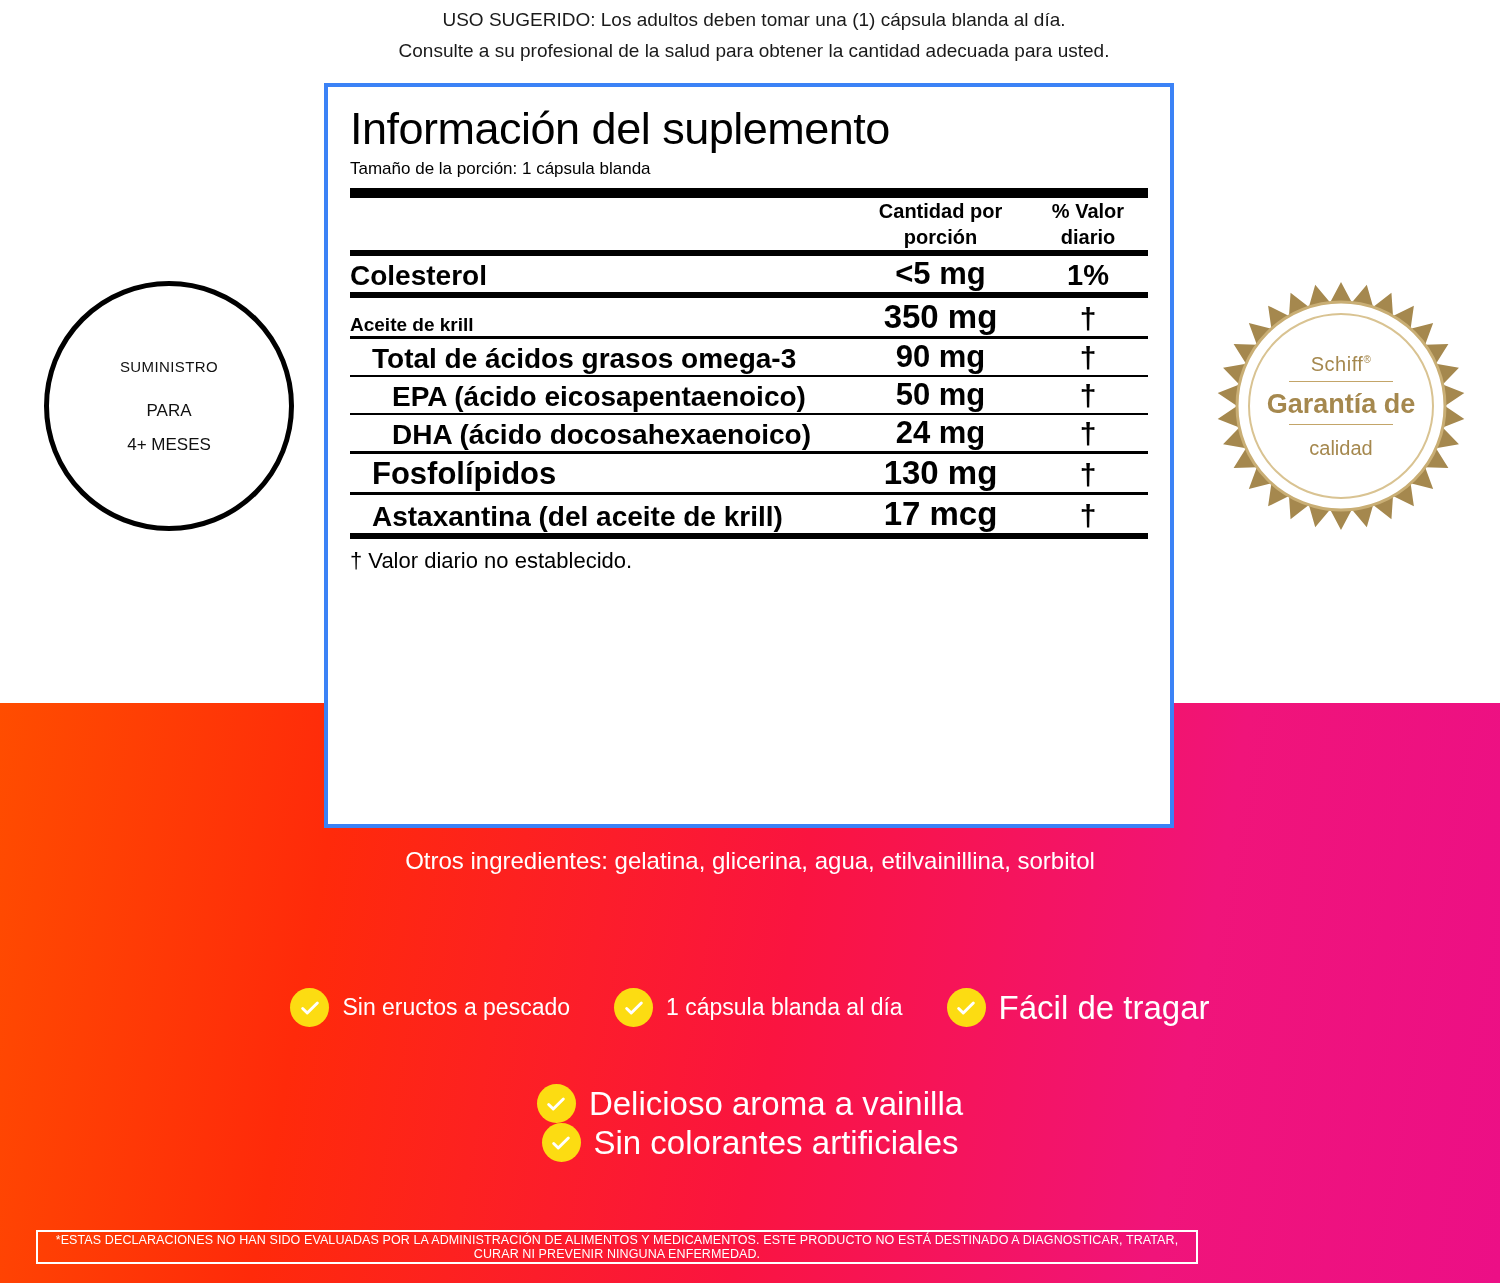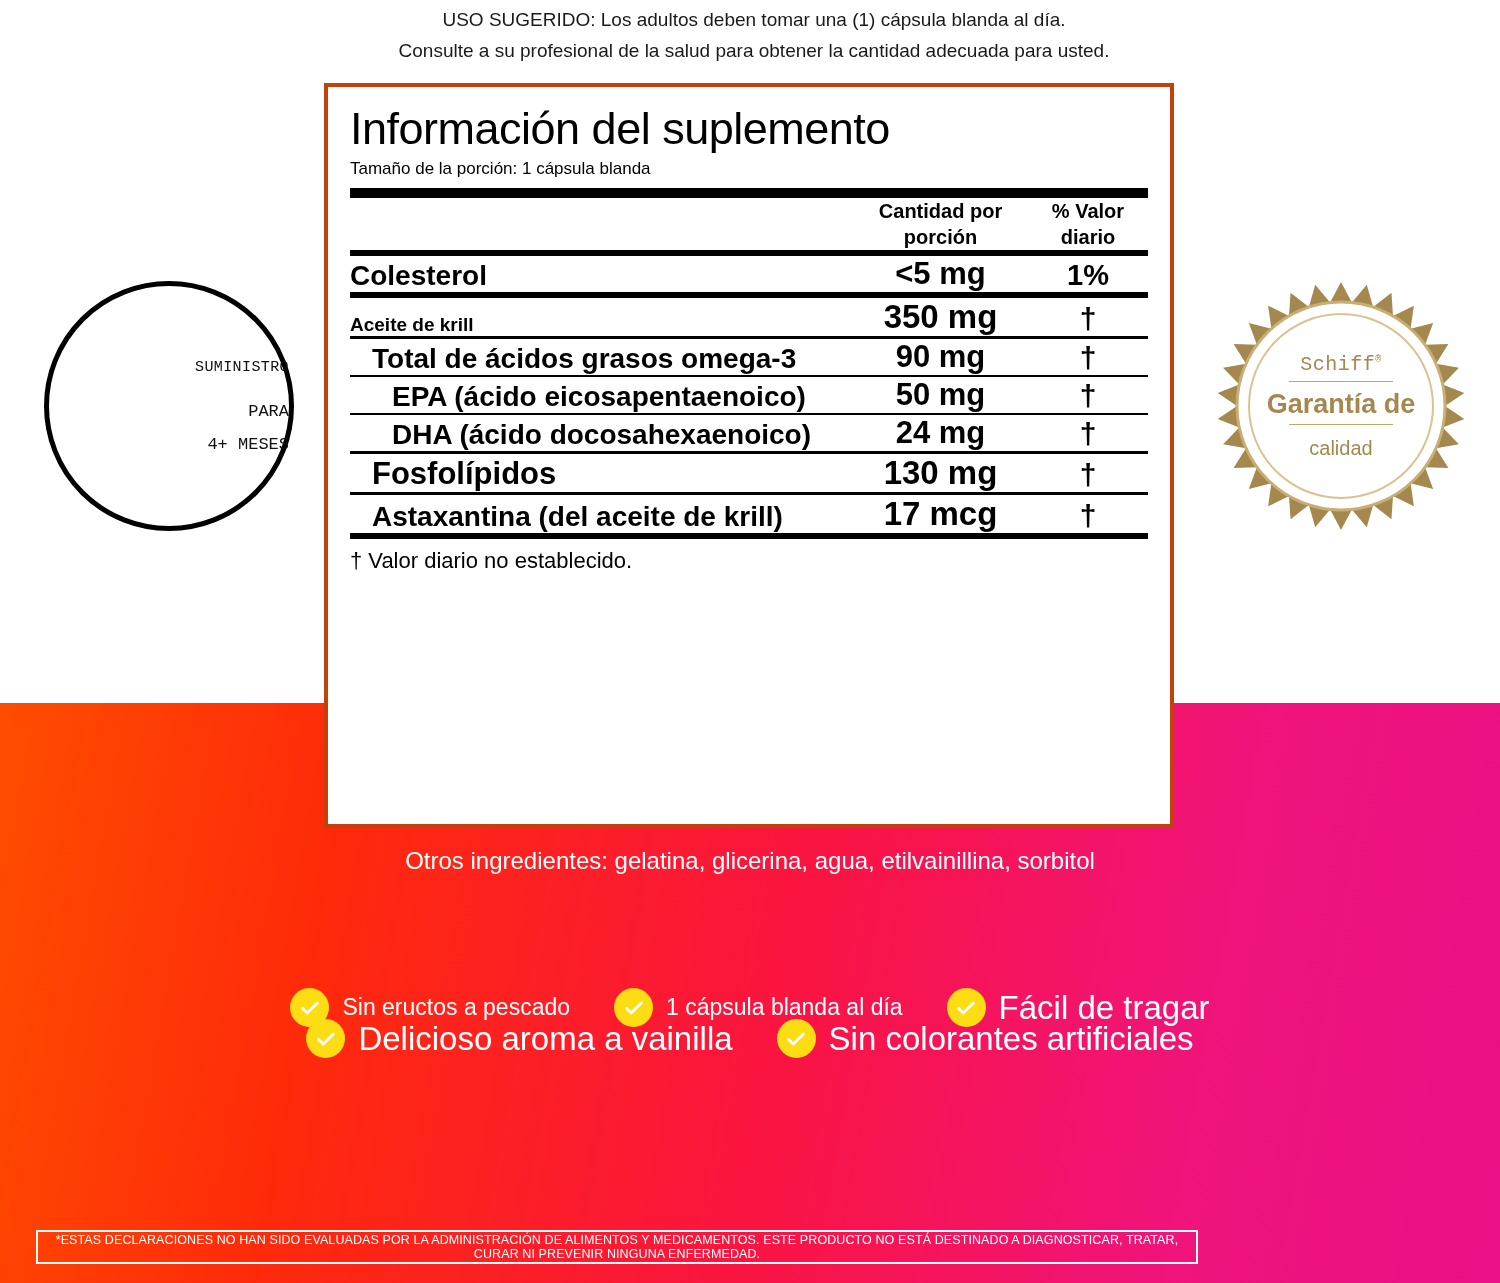--- a/index.html
+++ b/index.html
@@ -18,21 +18,21 @@
 
   
   .usage{
     position:absolute;left:4px;top:4px;width:1500px;text-align:center;
     font-size:19px;color:#1a1a1a;line-height:31px;
   }
 
   
   .panel{
     position:absolute;left:324px;top:83px;width:850px;height:745px;
-    border:4px solid #c2410c;background:#fff;box-sizing:border-box;
+    border:4px solid #3b82f6;background:#fff;box-sizing:border-box;
   }
   .panel-inner{padding:14px 22px 0 22px;}
   .panel h1{
     margin:0;font-size:45px;font-weight:400;letter-spacing:-0.5px;color:#000;line-height:56px;
   }
   .serving{
     margin-top:2px;font-size:17px;color:#000;
   }
   .rule-thick{height:10px;background:#000;margin-top:9px;}
   .rule-med{height:6px;background:#000;}
@@ -57,54 +57,54 @@
 
   .sep-thin{height:3px;background:#000;}
   .sep-hair{height:2px;background:#000;}
 
   .footnote{font-size:22px;color:#000;padding-top:9px;}
 
   
   .supply-circle{
     position:absolute;left:44px;top:281px;width:240px;height:240px;border:5px solid #000;
     border-radius:50%;background:#fff;display:flex;flex-direction:column;
-    align-items:flex-end;justify-content:center;text-align:center;font-family:Liberation Mono, monospace;
+    align-items:center;justify-content:center;text-align:center;
   }
   .supply-circle .l1{font-size:15px;letter-spacing:.4px;color:#111;margin-bottom:26px;}
   .supply-circle .l2{font-size:17px;color:#111;margin-bottom:14px;}
   .supply-circle .l3{font-size:17px;color:#111;}
 
   
   .seal{
     position:absolute;left:1216px;top:281px;width:250px;height:250px;
   }
   .seal svg{position:absolute;left:0;top:0;}
   .seal .seal-text{
     position:absolute;left:0;top:0;width:250px;height:250px;
     display:flex;flex-direction:column;align-items:center;justify-content:center;
     text-align:center;color:#a5884e;
   }
-  .seal .brand{font-size:20px;letter-spacing:.5px;font-family:Liberation Mono, monospace;}
+  .seal .brand{font-size:20px;letter-spacing:.5px;font-family:Liberation Sans, sans-serif;}
   .seal .brand sup{font-size:10px;}
   .seal .hrule{width:104px;height:1px;background:#c3a569;margin:5px 0 7px 0;}
   .seal .main{font-size:27px;font-weight:bold;line-height:30px;}
   .seal .sub{font-size:20px;margin-top:5px;}
 
   
   .other-ing{
     position:absolute;left:0;top:847px;width:1500px;text-align:center;
     font-size:24px;color:#ffffff;
   }
 
   
   .benefits-row{
     position:absolute;width:1500px;display:flex;justify-content:center;align-items:center;
   }
   .row1{top:988px;align-items:center;}
-  .row2{top:1019px;}
+  .row2{top:1084px;flex-direction:column;}
   .benefit{display:flex;align-items:center;margin:0 22px;}
   .check{
     width:39px;height:39px;border-radius:50%;background:#fcdc12;
     display:flex;align-items:center;justify-content:center;flex:none;margin-right:13px;
   }
   .check svg{display:block;}
   .b-label{color:#fff;font-size:23px;white-space:nowrap;}
   .b-label.large{font-size:33px;}
 
   

